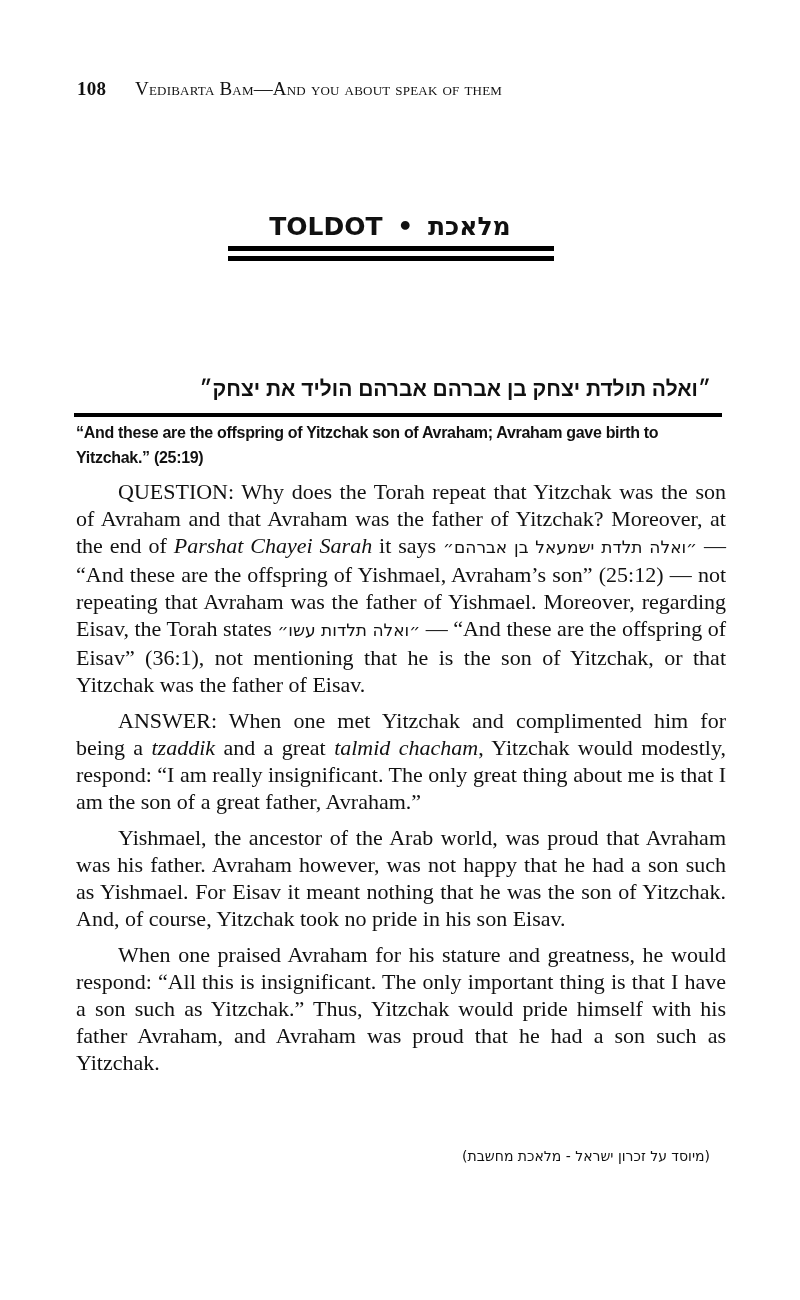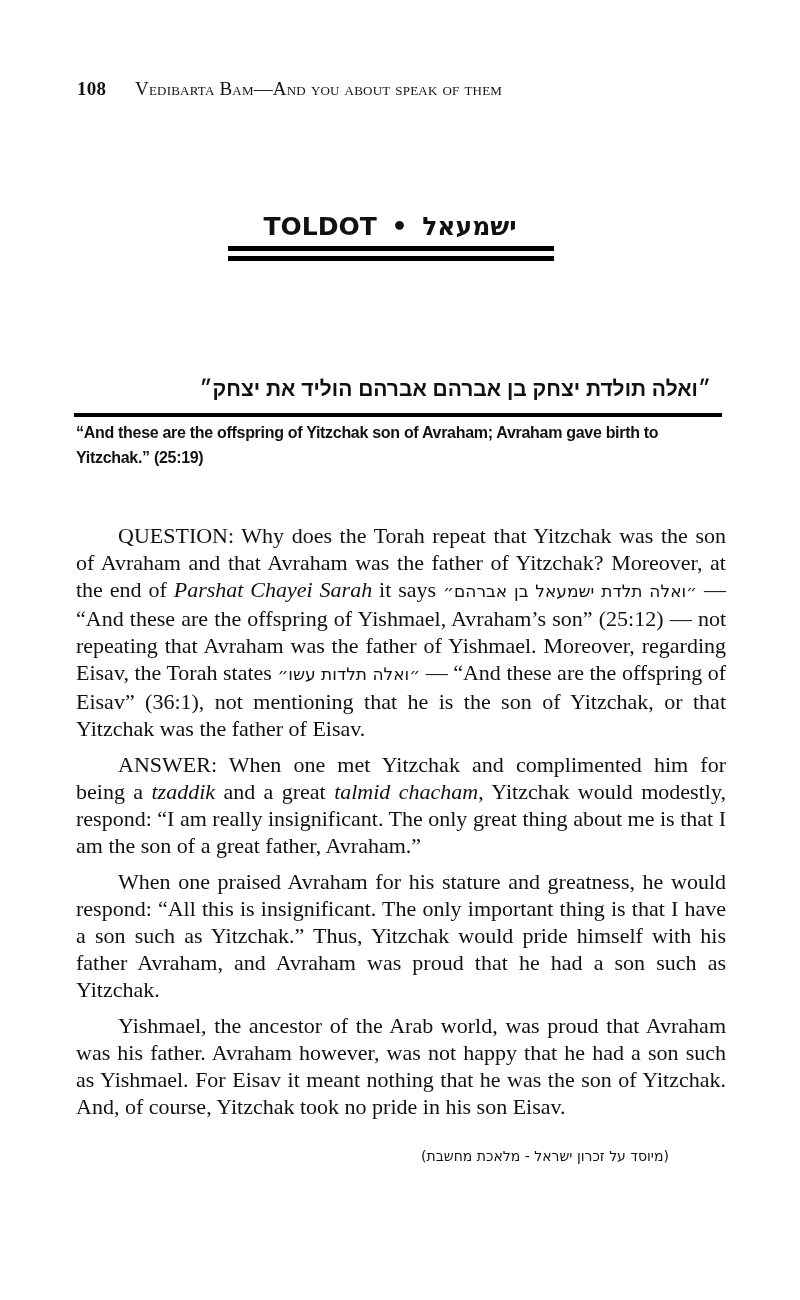--- a/index.html
+++ b/index.html
@@ -87,65 +87,64 @@
   }
   .body-text {
     position: absolute;
     left: 76px;
     top: 478px;
     width: 650px;
     font-family: "Liberation Serif", "DejaVu Serif", serif;
     font-size: 22px;
     line-height: 27px;
     text-align: justify;
-    margin-top: 44px;
   }
   .body-text p {
     margin: 0 0 9px 0;
     text-indent: 42px;
   }
   .body-text .heb {
     font-family: "DejaVu Sans", sans-serif;
     font-size: 17px;
   }
   .body-text em { font-style: italic; }
   .source {
     position: absolute;
     left: 380px;
     width: 330px;
     top: 1148px;
-    text-align: center;
+    text-align: right;
     direction: rtl;
     font-family: "DejaVu Sans", "Liberation Sans", sans-serif;
     font-size: 14px;
   }
 </style>
 </head>
 <body>
 
 <div class="running-head">
   <span class="page-num">108</span>
   <span class="title">Vedibarta Bam—And you about speak of them</span>
 </div>
 
 <div class="section-title">
   <span>TOLDOT</span>
   <span class="bullet">•</span>
-  <span>ישמעאל</span>
+  <span>מלאכת</span>
 </div>
 
 <div class="double-rule">
   <div class="line"></div>
   <div class="line"></div>
 </div>
 
 <div class="hebrew-quote">״ואלה תולדת יצחק בן אברהם אברהם הוליד את יצחק״</div>
 <div class="quote-rule"></div>
 <div class="translation">“And these are the offspring of Yitzchak son of Avraham; Avraham gave birth to Yitzchak.” (25:19)</div>
 
 <div class="body-text">
   <p><span>QUESTION: Why does the Torah repeat that Yitzchak was the son of Avraham and that Avraham was the father of Yitzchak? Moreover, at the end of </span><em>Parshat Chayei Sarah</em><span> it says </span><span class="heb" dir="rtl">״ואלה תלדת ישמעאל בן אברהם״</span><span> — “And these are the offspring of Yishmael, Avraham’s son” (25:12) — not repeating that Avraham was the father of Yishmael. Moreover, regarding Eisav, the Torah states </span><span class="heb" dir="rtl">״ואלה תלדות עשו״</span><span> — “And these are the offspring of Eisav” (36:1), not mentioning that he is the son of Yitzchak, or that Yitzchak was the father of Eisav.</span></p>
   <p><span>ANSWER: When one met Yitzchak and complimented him for being a </span><em>tzaddik</em><span> and a great </span><em>talmid chacham</em><span>, Yitzchak would modestly, respond: “I am really insignificant. The only great thing about me is that I am the son of a great father, Avraham.”</span></p>
+  <p>Yishmael, the ancestor of the Arab world, was proud that Avraham was his father. Avraham however, was not happy that he had a son such as Yishmael. For Eisav it meant nothing that he was the son of Yitzchak. And, of course, Yitzchak took no pride in his son Eisav.</p>
   <p>When one praised Avraham for his stature and greatness, he would respond: “All this is insignificant. The only important thing is that I have a son such as Yitzchak.” Thus, Yitzchak would pride himself with his father Avraham, and Avraham was proud that he had a son such as Yitzchak.</p>
-  <p>Yishmael, the ancestor of the Arab world, was proud that Avraham was his father. Avraham however, was not happy that he had a son such as Yishmael. For Eisav it meant nothing that he was the son of Yitzchak. And, of course, Yitzchak took no pride in his son Eisav.</p>
 </div>
 
 <div class="source">(מיוסד על זכרון ישראל - מלאכת מחשבת)</div>
 
 </body></html>

